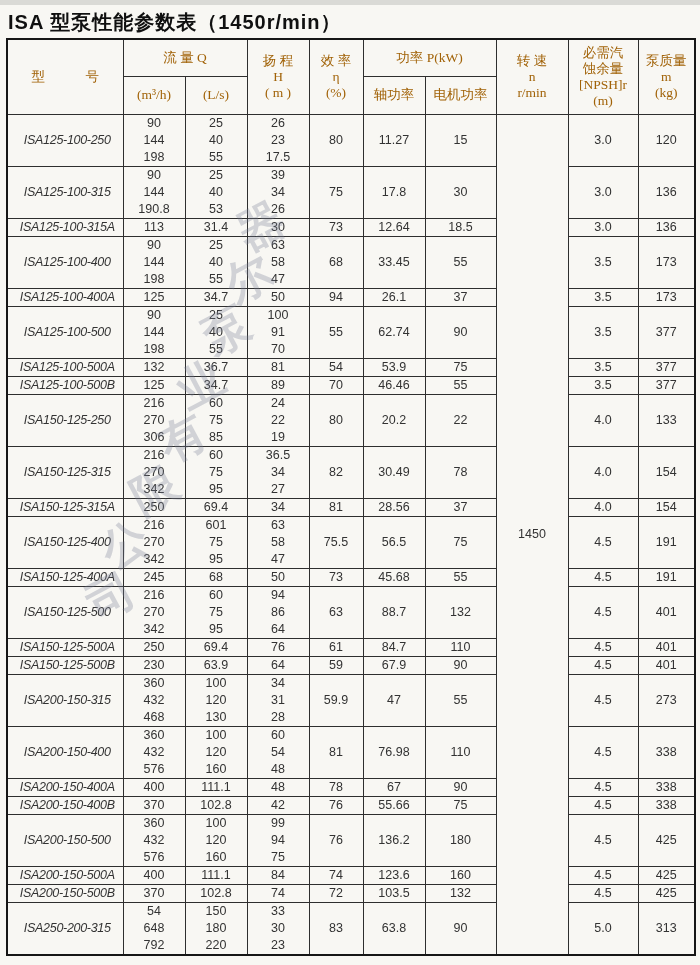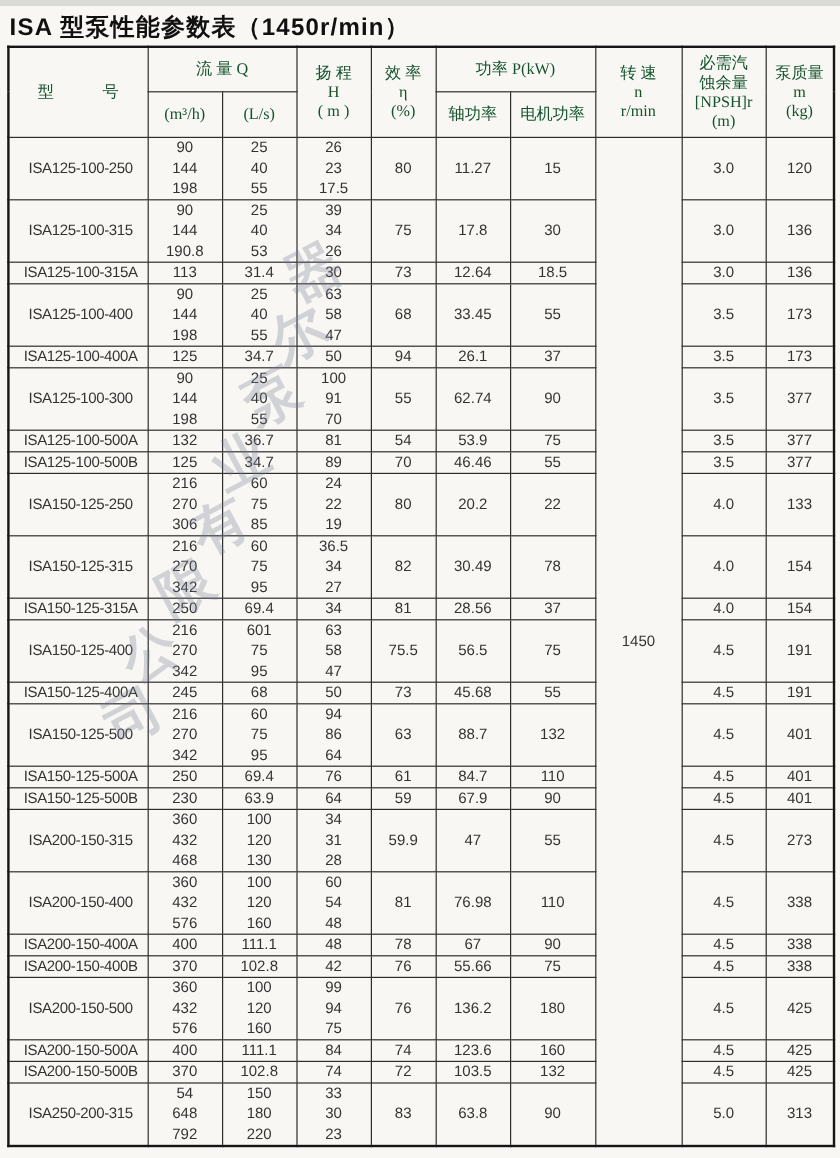--- a/index.html
+++ b/index.html
@@ -24,28 +24,28 @@
   table.pump th, table.pump td {
     border:1px solid #2e2e2e;
     text-align:center; vertical-align:middle;
     white-space:pre-line;
     overflow:hidden;
   }
   table.pump thead tr.h1 { height:37px; }
   table.pump thead tr.h2 { height:38px; }
   table.pump th {
     font-family:"Liberation Serif", serif;
-    font-weight:normal; font-size:13.5px; line-height:16px; color:#14532d;
+    font-weight:normal; font-size:13.5px; line-height:16px; color:#a16207;
   }
   table.pump td {
     font-size:12.5px; line-height:17px; color:#333;
     font-family:"Liberation Sans", sans-serif;
   }
   td.model-cell {
-    text-align:left; padding-left:4px; font-size:12px; letter-spacing:-0.3px; color:#2b2b2b;
+    text-align:left; padding-left:4px; font-size:12px; letter-spacing:-0.3px; color:#2b2b2b;font-style:italic;
   }
   td.speed-cell { font-size:13px; color:#2b2b2b; }
   .watermark { position:absolute; top:0; left:0; width:700px; height:965px; pointer-events:none; }
   .watermark span {
     position:absolute; font-size:46px; font-weight:bold;
     font-family:"Liberation Serif", serif;
     color:rgba(120,126,148,0.30);
     transform:rotate(-28deg);
   }
 </style>
@@ -168,21 +168,21 @@
           <td>125</td>
           <td>34.7</td>
           <td>50</td>
           <td>94</td>
           <td>26.1</td>
           <td>37</td>
           <td>3.5</td>
           <td>173</td>
         </tr>
         <tr>
-          <td class="model-cell">ISA125-100-300</td>
+          <td class="model-cell">ISA125-100-500</td>
           <td>90
 144
 198</td>
           <td>25
 40
 55</td>
           <td>100
 91
 70</td>
           <td>55</td>

